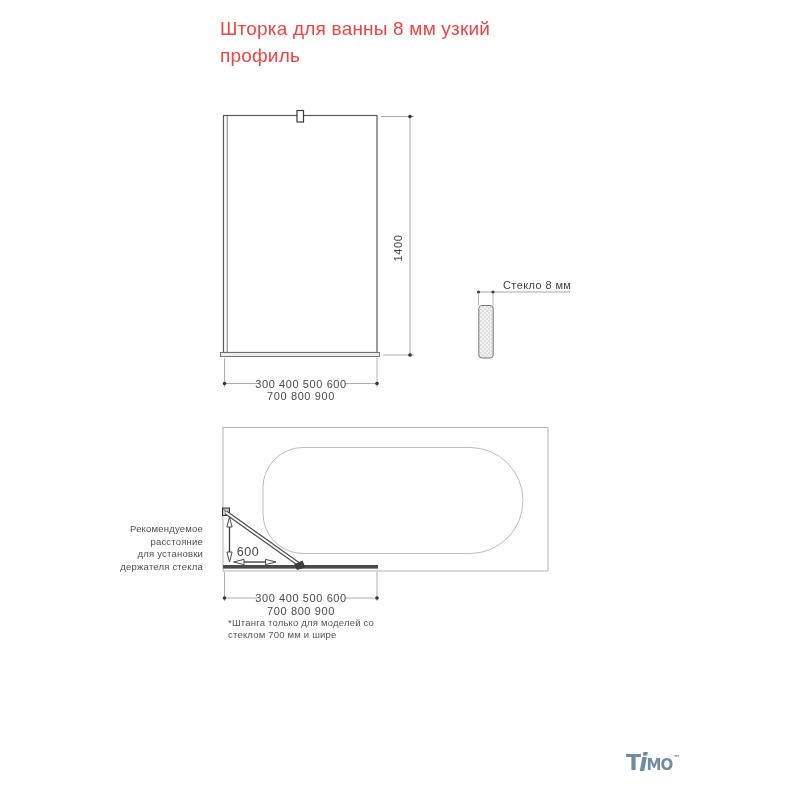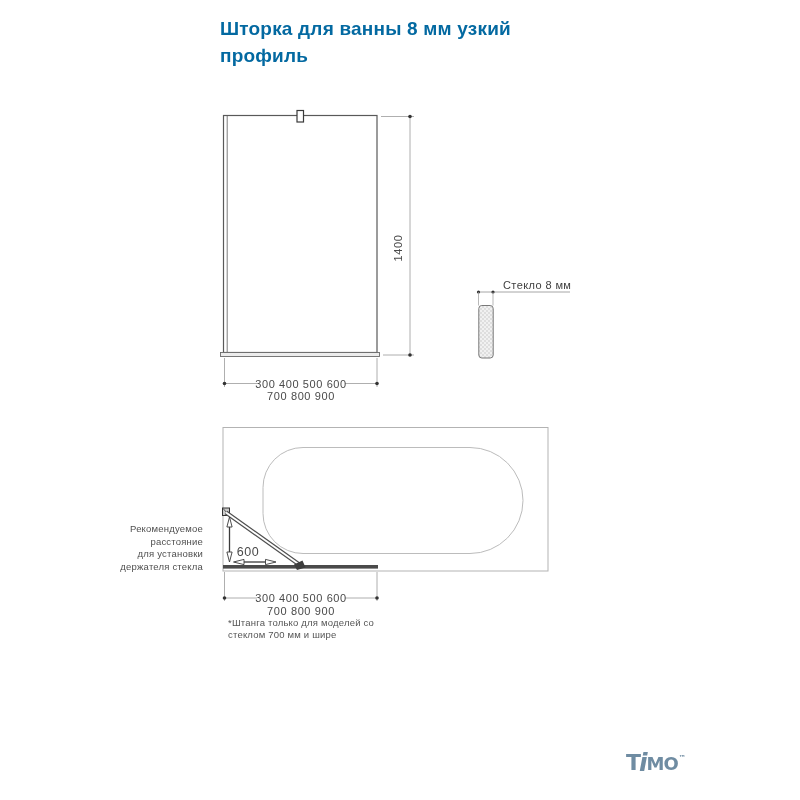--- a/index.html
+++ b/index.html
@@ -1,36 +1,36 @@
 <!DOCTYPE html>
 <html><head>
 <meta charset="utf-8">
 <style>
   html,body{margin:0;padding:0;background:#ffffff;}
   body{font-family:"Liberation Sans","DejaVu Sans",sans-serif;}
   .canvas{position:relative;width:800px;height:800px;background:#fff;overflow:hidden;}
   .title{
     position:absolute;left:220px;top:16px;width:305px;
-    font-size:19px;font-weight:700;color:#0369a1;line-height:1.42;
+    font-size:19px;font-weight:400;color:#ef4444;line-height:1.42;
     letter-spacing:.2px;
   }
   svg{position:absolute;left:0;top:0;}
   svg text{font-family:"Liberation Sans","DejaVu Sans",sans-serif;}
   .dim{font-size:11px;fill:#4a4a4a;letter-spacing:.6px;}
   .dim-big{font-size:12.5px;fill:#4a4a4a;letter-spacing:.6px;}
   .lbl{font-size:11px;fill:#3f3f3f;letter-spacing:.4px;}
   .small-lbl{font-size:9.5px;fill:#4f4f4f;letter-spacing:.2px;}
   .note{font-size:9.5px;fill:#555;letter-spacing:.2px;}
   .logo{
     position:absolute;left:626px;top:753px;display:flex;align-items:flex-end;
     color:#6f8ca2;font-weight:bold;font-family:"DejaVu Sans",sans-serif;
   }
   .logo .lt{font-size:22px;line-height:.82;}
   .logo .li{font-size:25px;font-style:italic;line-height:.78;margin-left:-2px;}
-  .logo .lmo{font-size:18px;line-height:.92;letter-spacing:-1px;margin-left:-1px;}
+  .logo .lmo{font-size:15px;line-height:.92;letter-spacing:-1px;margin-left:-1px;}
   .logo .ltm{font-size:7px;line-height:1;align-self:flex-start;margin-left:1px;margin-top:2px;}
 </style>
 </head>
 <body>
 
 <div class="canvas">
 
   <div class="title">Шторка для ванны 8 мм узкий профиль</div>
 
   <svg width="800" height="800" viewBox="0 0 800 800">

